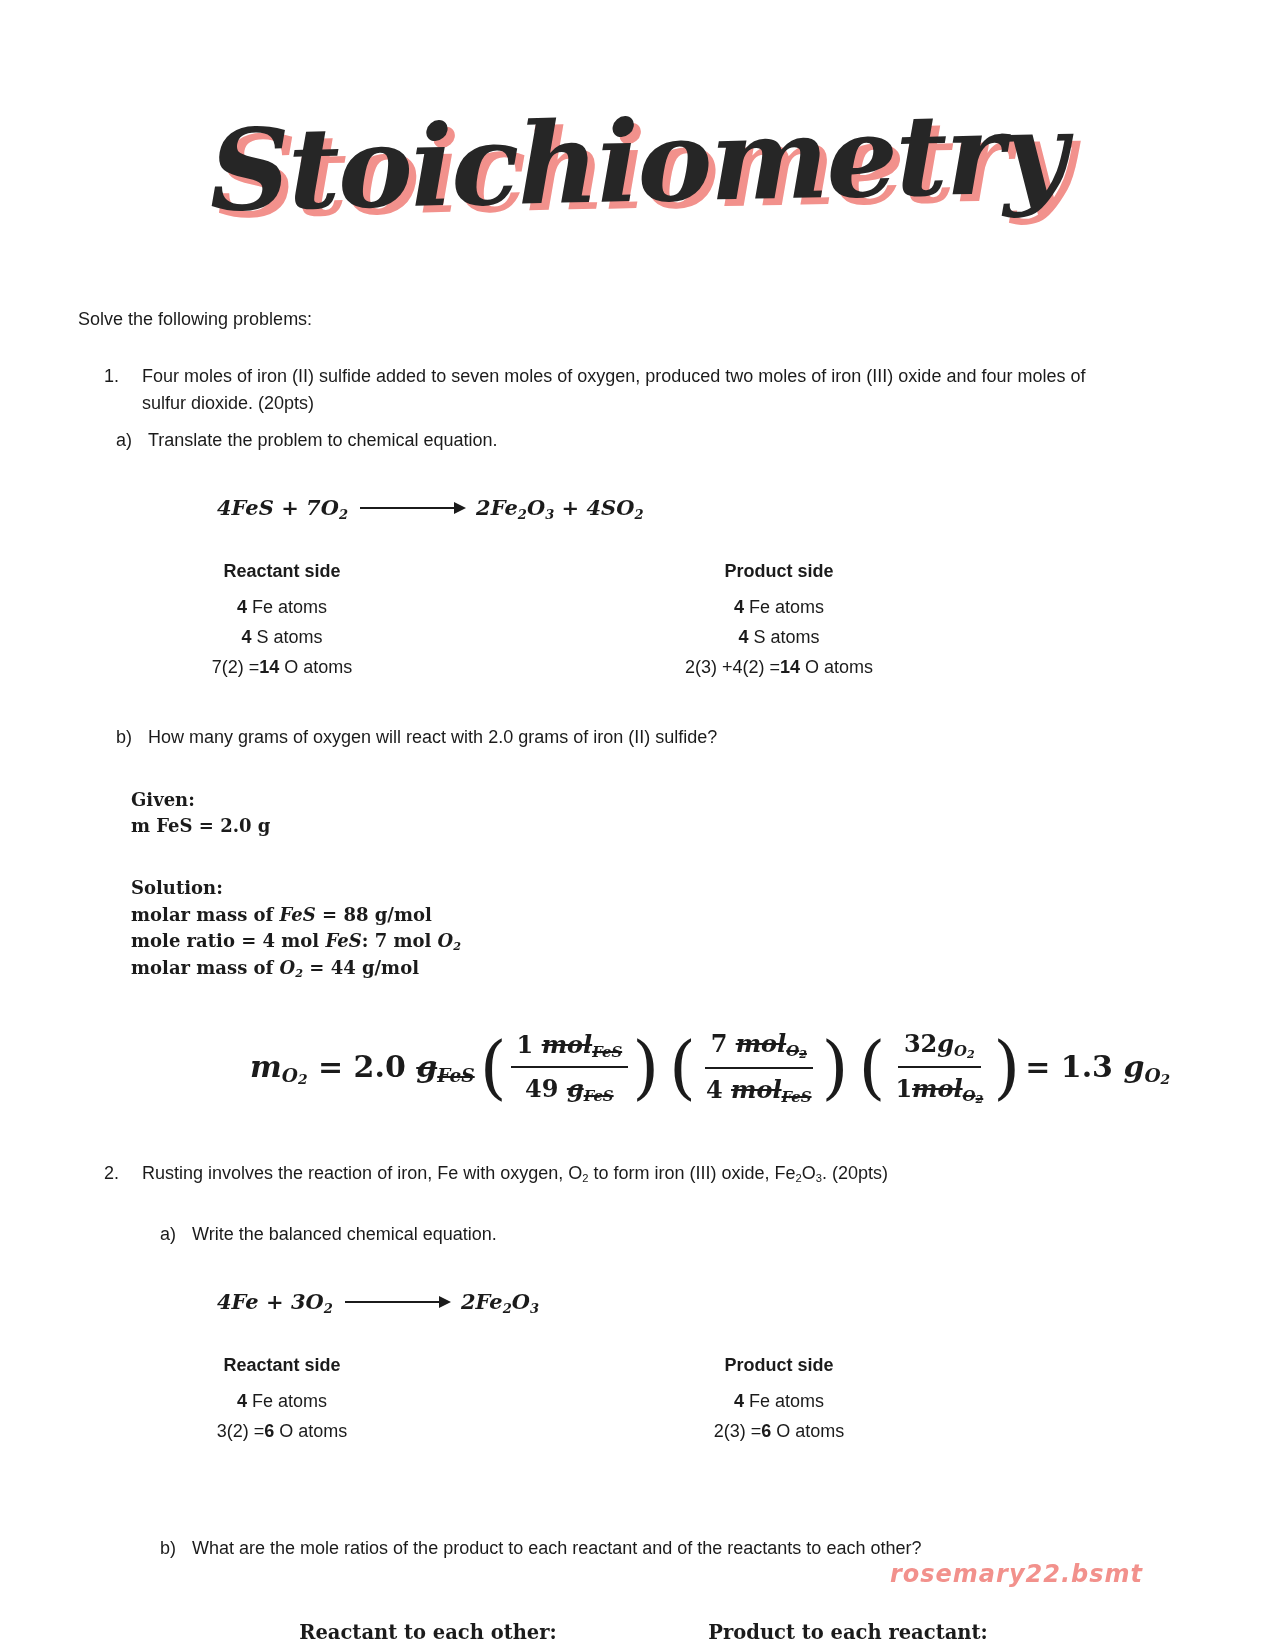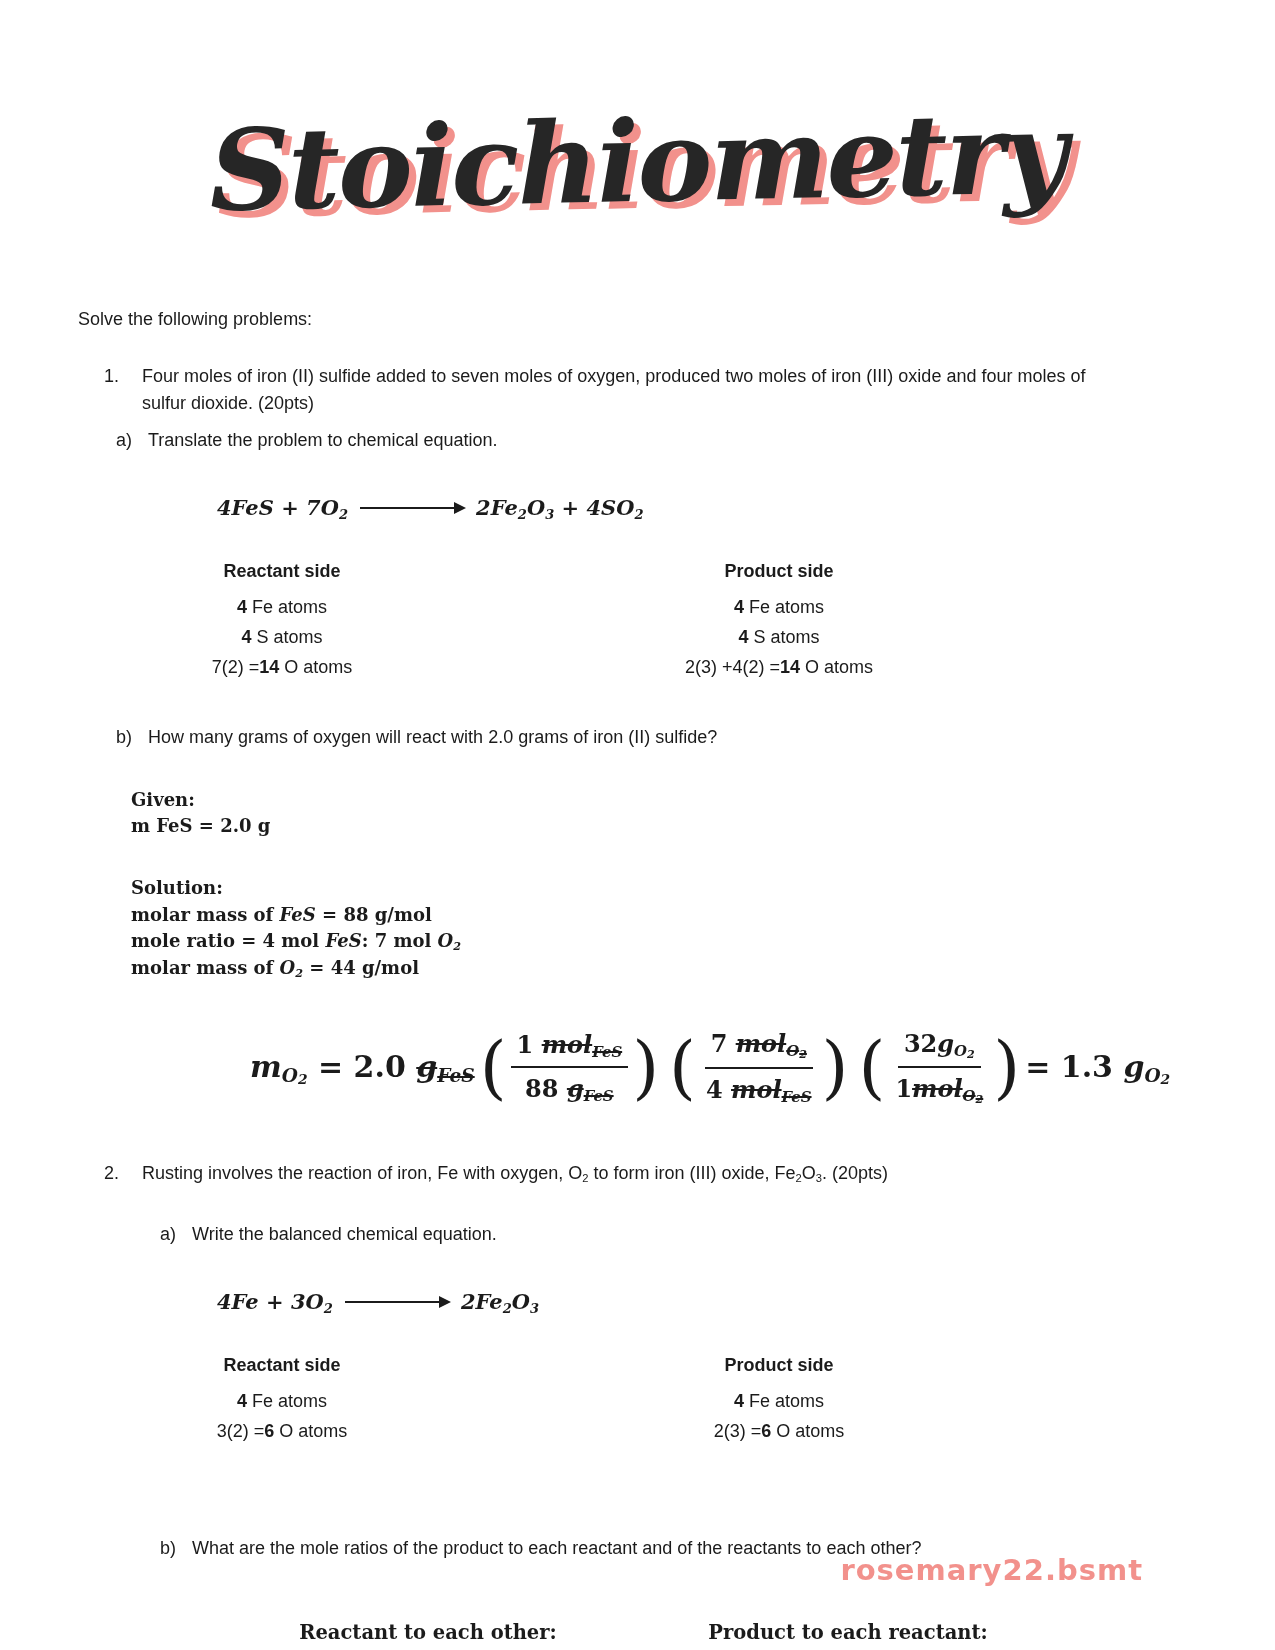--- a/index.html
+++ b/index.html
@@ -79,22 +79,22 @@
   .sub  { font-size:0.62em; vertical-align:-0.28em; }
   .sub2 { font-size:0.46em; vertical-align:-0.5em; }
   .it   { font-style:italic; }
   .bd   { font-weight:bold; }
   .xout { text-decoration:line-through; text-decoration-thickness:1.5px; }
 
   .spacer-b { margin-top:42px; }
 
   .watermark {
     position:absolute; right:132px; bottom:58px;
-    font-family:"DejaVu Sans", sans-serif; font-weight:bold;
-    font-size:29px; letter-spacing:1px; color:var(--accent);
+    font-family:"DejaVu Sans", sans-serif; font-style:italic; font-weight:bold;
+    font-size:24px; letter-spacing:1px; color:var(--accent);
   }
 </style>
 </head>
 <body>
 
 <div class="page">
 
   <div class="title">Stoichiometry</div>
 
   <p class="intro">Solve the following problems:</p>
@@ -146,21 +146,21 @@
     <p class="line"><span>mole ratio = 4 mol </span><span class="it">FeS</span><span>: 7 mol </span><span class="it">O</span><span class="sub it">2</span></p>
     <p class="line"><span>molar mass of </span><span class="it">O</span><span class="sub it">2</span><span> = 44 g/mol</span></p>
   </div>
 
   <div class="work-eq">
     <span><span class="it">m</span><span class="sub it">O</span><span class="sub2 it">2</span><span> =  2.0 </span><span class="it xout">g</span><span class="sub it xout">FeS</span></span>
     <span class="fracwrap">
       <span class="paren">(</span>
       <span class="frac">
         <span class="num"><span>1 </span><span class="it xout">mol</span><span class="sub it xout">FeS</span></span>
-        <span class="den"><span>88 </span><span class="it xout">g</span><span class="sub it xout">FeS</span></span>
+        <span class="den"><span>49 </span><span class="it xout">g</span><span class="sub it xout">FeS</span></span>
       </span>
       <span class="paren">)</span>
     </span>
     <span class="fracwrap">
       <span class="paren">(</span>
       <span class="frac">
         <span class="num"><span>7 </span><span class="it xout">mol</span><span class="sub it xout">O</span><span class="sub2 it xout">2</span></span>
         <span class="den"><span>4 </span><span class="it xout">mol</span><span class="sub it xout">FeS</span></span>
       </span>
       <span class="paren">)</span>

